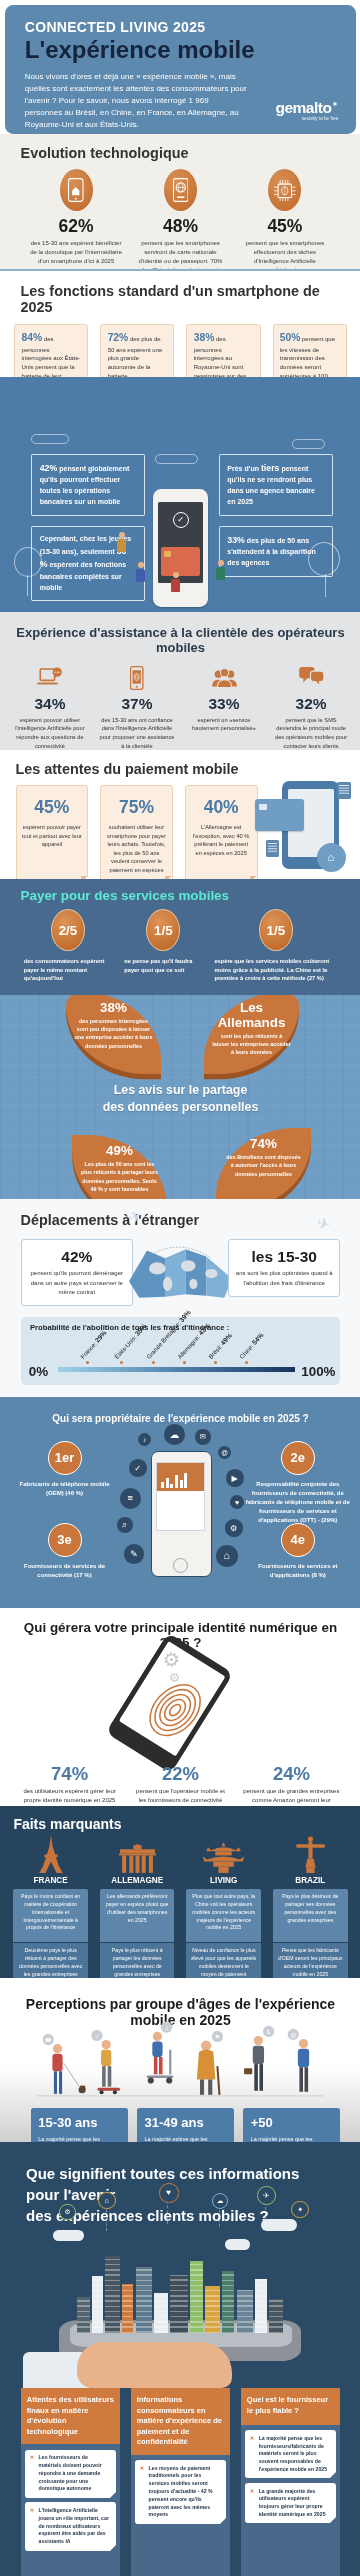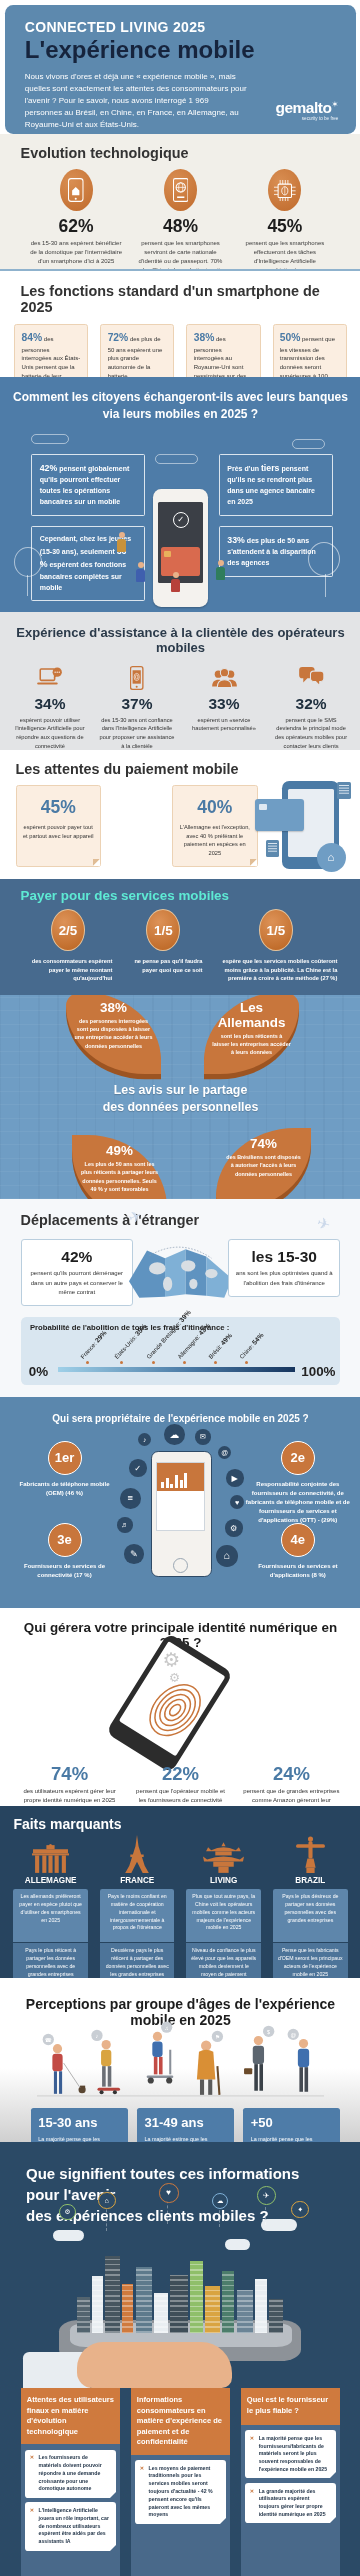--- a/index.html
+++ b/index.html
@@ -77,21 +77,21 @@
   .cc-blue::before{content:"";position:absolute;left:4.1px;top:5.2px;width:8.2px;height:6.2px;background:#dfe9f2;border-radius:1px;}
   .doc{position:absolute;width:13.4px;height:16.5px;background:#5d89ae;border-radius:1.5px;}
   .doc::before{content:"";position:absolute;left:2.1px;top:3.1px;right:2.1px;height:1px;background:#d7e3ee;box-shadow:0 2.6px 0 #d7e3ee,0 5.2px 0 #d7e3ee,0 7.7px 0 #d7e3ee;}
   .bank-bub{position:absolute;right:15.5px;top:93px;width:29px;height:29px;background:#6f9dc4;border-radius:50%;color:#fff;font-size:11.3px;text-align:center;line-height:29px;}
 
   
   .s7{height:116px;background:#476a8e;padding:9.3px 20.6px 0;color:#fff;}
   .s7-title{font-size:13.4px;font-weight:bold;color:#5eead4;}
   .s7 .row{margin-top:6.2px;padding:0 3.1px;}
   .coin{width:32px;height:40px;border-radius:50%;background:radial-gradient(circle at 38% 30%,#dd9257,#b96320);border:1px solid #e8c49a;margin:0 auto;display:flex;align-items:center;justify-content:center;color:#fff;font-size:13.4px;font-weight:bold;}
-  .coin-col{text-align:right;}
+  .coin-col{text-align:left;}
   .coin-txt{font-size:5.7px;line-height:1.55;margin-top:5.2px;font-weight:600;}
 
   
   .s8{height:204px;background:#6f9dc4;background-image:repeating-linear-gradient(0deg,rgba(255,255,255,.05) 0 1px,transparent 1px 13.4px),repeating-linear-gradient(90deg,rgba(42,74,110,.06) 0 1.5px,transparent 1.5px 19px);color:#fff;}
   .slice{position:absolute;width:95px;height:82px;background:#c8763c;box-shadow:0 5.2px 0 #9c5422;padding:8.2px;box-sizing:border-box;text-align:center;}
   .sl-val{font-size:13.4px;font-weight:bold;}
   .sl-txt{font-size:5.4px;line-height:1.5;font-weight:600;margin-top:2.1px;}
   .s8-mid{position:absolute;left:0;right:0;top:87px;text-align:center;font-size:12.4px;font-weight:bold;line-height:1.35;text-shadow:0 0.5px 1px rgba(0,0,0,.2);}
 
   
@@ -254,24 +254,20 @@
     <div class="sec-title">Les fonctions standard d'un smartphone de 2025</div>
     <div class="row">
       <div class="peach fn-box"><span class="pct-blue">84%</span> <span>des personnes interrogées aux États-Unis pensent que la batterie de leur téléphone aura une autonomie d'une semaine</span></div>
       <div class="peach fn-box"><span class="pct-blue">72%</span> <span>des plus de 50 ans espèrent une plus grande autonomie de la batterie</span></div>
       <div class="peach fn-box"><span class="pct-blue">38%</span> <span>des personnes interrogées au Royaume-Uni sont pessimistes sur des vitesses de connexion plus rapides</span></div>
       <div class="peach fn-box"><span class="pct-blue">50%</span> <span>pensent que les vitesses de transmission des données seront supérieures à 100 Gbit/s</span></div>
     </div>
   </section>
 
   <section class="s4">
-    <div class="s4-title">
-      <div>Comment les citoyens échangeront-ils avec leurs banques</div>
-      <div>via leurs mobiles en 2025 ?</div>
-    </div>
     <div class="cloud" style="left:31px;top:57px;width:36px;"></div>
     <div class="cloud" style="right:36px;top:62px;width:31px;"></div>
     <div class="cloud" style="left:155px;top:77px;width:41px;"></div>
     <div class="bk-box" style="left:31px;top:77px;"><span class="bk-lead">42%</span><span> pensent globalement qu'ils pourront effectuer toutes les opérations bancaires sur un mobile</span></div>
     <div class="bk-box" style="right:28px;top:77px;"><span>Près d'un </span><span class="bk-lead">tiers</span><span> pensent qu'ils ne se rendront plus dans une agence bancaire en 2025</span></div>
     <div class="bk-box" style="left:31px;top:149px;"><span>Cependant, chez les jeunes (15-30 ans), seulement </span><span class="bk-lead">36 %</span><span> espèrent des fonctions bancaires complètes sur mobile</span></div>
     <div class="bk-box" style="right:28px;top:149px;"><span class="bk-lead">33%</span><span> des plus de 50 ans s'attendent à la disparition des agences</span></div>
     <div class="tree" style="left:14.4px;top:170px;width:26px;height:28px;"></div>
     <div class="trunk" style="left:27px;top:198px;height:20.6px;"></div>
     <div class="tree" style="right:20.6px;top:165px;width:30px;height:32px;"></div>
@@ -357,20 +353,24 @@
       </div>
     </div>
   </section>
 
   <section class="s6">
     <div class="sec-title">Les attentes du paiement mobile</div>
     <div class="row">
       <div class="peach pay-box">
           <div class="pay-val">45%</div>
           <div class="pay-txt">espèrent pouvoir payer tout et partout avec leur appareil</div>
+        </div>
+      <div class="peach pay-box">
+          <div class="pay-val">75%</div>
+          <div class="pay-txt">souhaitent utiliser leur smartphone pour payer leurs achats. Toutefois, les plus de 50 ans veulent conserver le paiement en espèces</div>
         </div>
       <div class="peach pay-box">
           <div class="pay-val">40%</div>
           <div class="pay-txt">L'Allemagne est l'exception, avec 40 % préférant le paiement en espèces en 2025</div>
         </div>
     </div>
     <div class="ph-blue"></div>
     <div class="cc-blue"></div>
     <div class="doc" style="right:10.3px;top:32px;"></div>
     <div class="doc" style="right:82px;top:90px;"></div>
@@ -539,46 +539,46 @@
         <div class="id-txt">pensent que de grandes entreprises comme Amazon géreront leur identité</div>
       </div>
     </div>
   </section>
 
   <section class="s12">
     <div class="s12-title">Faits marquants</div>
     <div class="row">
       <div class="ft-col">
         <div class="ft-ic">
+          <svg width="26" height="38" viewBox="0 0 50 74" fill="#c8763c">
+              <path d="M25 0 L28 22 L40 60 L48 74 L36 74 Q25 52 25 52 Q25 52 14 74 L2 74 L10 60 L22 22 Z"></path>
+              <rect x="12" y="38" width="26" height="5"></rect>
+            </svg>
+        </div>
+        <div class="ft-name">FRANCE</div>
+        <div class="ft-main">Pays le moins confiant en matière de coopération internationale et intergouvernementale à propos de l'itinérance</div>
+        <div class="ft-sub">Deuxième pays le plus réticent à partager des données personnelles avec les grandes entreprises</div>
+      </div>
+      <div class="ft-col">
+        <div class="ft-ic">
           <svg width="37" height="29" viewBox="0 0 72 56" fill="#c8763c">
               <rect x="2" y="10" width="68" height="8"></rect>
               <rect x="0" y="18" width="72" height="4"></rect>
               <rect x="6" y="22" width="8" height="34"></rect>
               <rect x="20" y="22" width="8" height="34"></rect>
               <rect x="32" y="22" width="8" height="34"></rect>
               <rect x="44" y="22" width="8" height="34"></rect>
               <rect x="58" y="22" width="8" height="34"></rect>
               <rect x="28" y="2" width="16" height="8"></rect>
               <circle cx="36" cy="3" r="3"></circle>
             </svg>
         </div>
         <div class="ft-name">ALLEMAGNE</div>
         <div class="ft-main">Les allemands préféreront payer en espèce plutot que d'utiliser des smartphones en 2025</div>
         <div class="ft-sub">Pays le plus réticent à partager les données personnelles avec de grandes entreprises</div>
-      </div>
-      <div class="ft-col">
-        <div class="ft-ic">
-          <svg width="26" height="38" viewBox="0 0 50 74" fill="#c8763c">
-              <path d="M25 0 L28 22 L40 60 L48 74 L36 74 Q25 52 25 52 Q25 52 14 74 L2 74 L10 60 L22 22 Z"></path>
-              <rect x="12" y="38" width="26" height="5"></rect>
-            </svg>
-        </div>
-        <div class="ft-name">FRANCE</div>
-        <div class="ft-main">Pays le moins confiant en matière de coopération internationale et intergouvernementale à propos de l'itinérance</div>
-        <div class="ft-sub">Deuxième pays le plus réticent à partager des données personnelles avec les grandes entreprises</div>
       </div>
       <div class="ft-col">
         <div class="ft-ic">
           <svg width="41" height="31" viewBox="0 0 80 60" fill="#c8763c">
               <path d="M40 0 L44 8 L36 8 Z"></path>
               <path d="M16 16 Q40 4 64 16 L70 10 L74 18 L6 18 L10 10 Z"></path>
               <rect x="24" y="18" width="32" height="8"></rect>
               <path d="M8 34 Q40 22 72 34 L80 28 L78 38 L2 38 L0 28 Z"></path>
               <rect x="20" y="38" width="40" height="10"></rect>
               <rect x="30" y="48" width="20" height="12"></rect>

